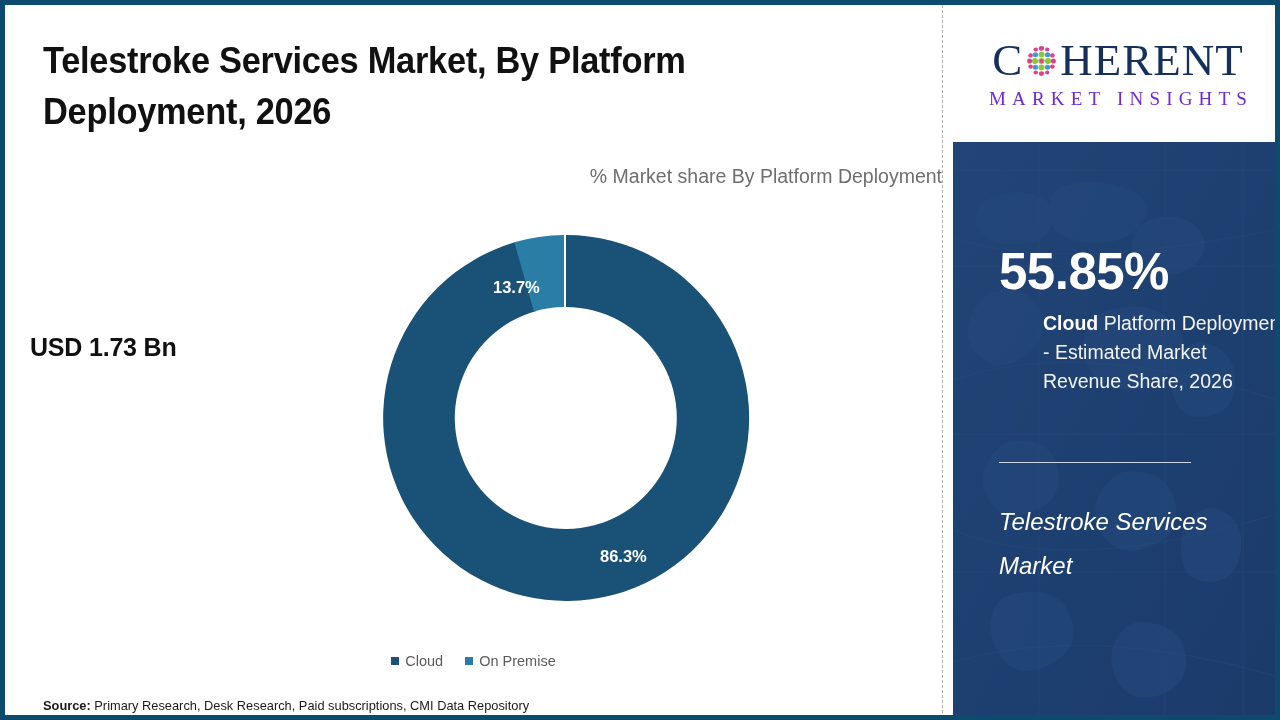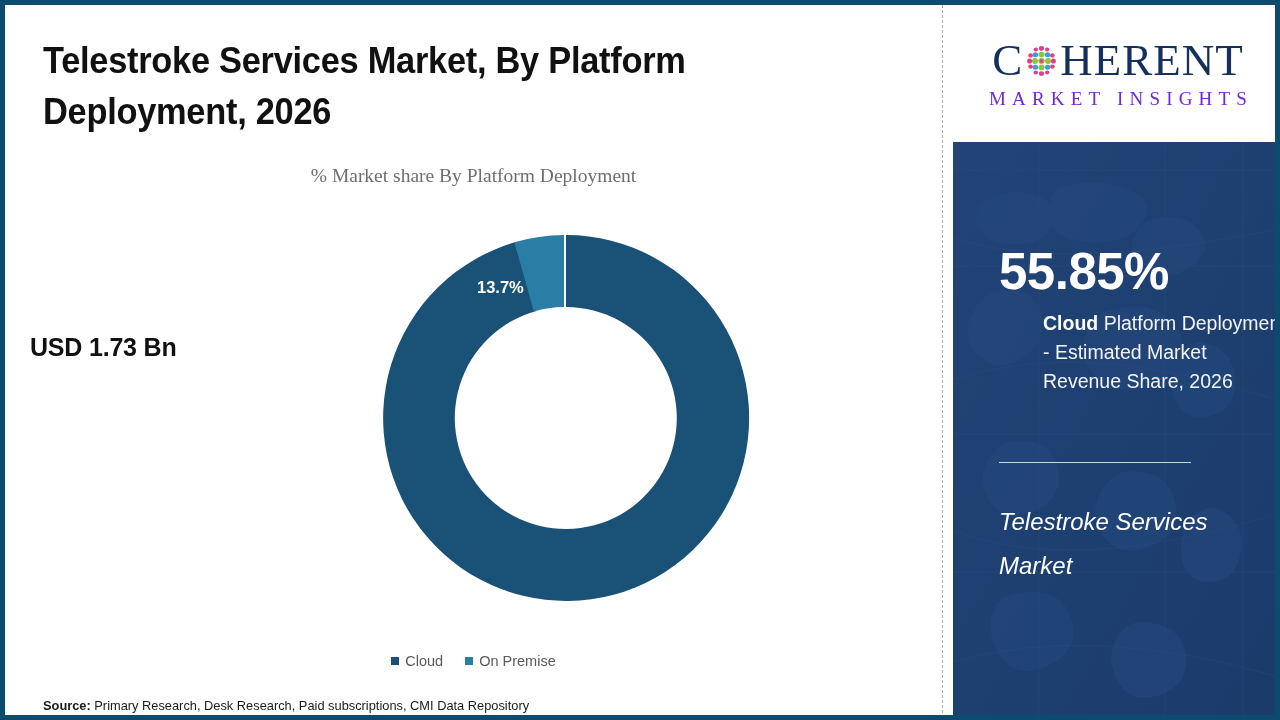--- a/index.html
+++ b/index.html
@@ -29,24 +29,23 @@
     font-weight:bold;
     font-size:37px;
     line-height:51px;
     letter-spacing:-0.3px;
     color:#111111;
     transform:scaleX(0.93);
     transform-origin:left top;
   }
   .subtitle {
     position:absolute; left:0; top:160px; width:937px;
-    text-align:center;
+    text-align:right;
     font-size:19.5px;
     color:#6e6e6e;
-    font-family:Liberation Serif, serif;
   }
   .market-size {
     position:absolute; left:25px; top:322px; width:330px;
     font-size:25px;
     line-height:40px;
     color:#111;
   }
   .market-size .big { font-weight:bold; letter-spacing:-0.2px; }
 
   
@@ -55,22 +54,22 @@
     width:380px; height:380px;
   }
   .donut-wrap svg { display:block; }
   .slice-label {
     position:absolute;
     color:#ffffff;
     font-weight:bold;
     font-size:16.5px;
     white-space:nowrap;
   }
-  .slice-label.on-premise { left:101px; top:50px;text-align:center; }
-  .slice-label.cloud { left:224px; top:319px;margin-top:48px; }
+  .slice-label.on-premise { left:117px; top:50px;text-align:center; }
+  .slice-label.cloud { left:224px; top:319px; }
 
   
   .legend {
     position:absolute; left:0; top:648px; width:937px;
     display:flex; justify-content:center; align-items:center;
     gap:22px;
     font-size:14.5px;
     color:#5b5b5b;
   }
   .legend-item { display:flex; align-items:center; gap:6px; }

